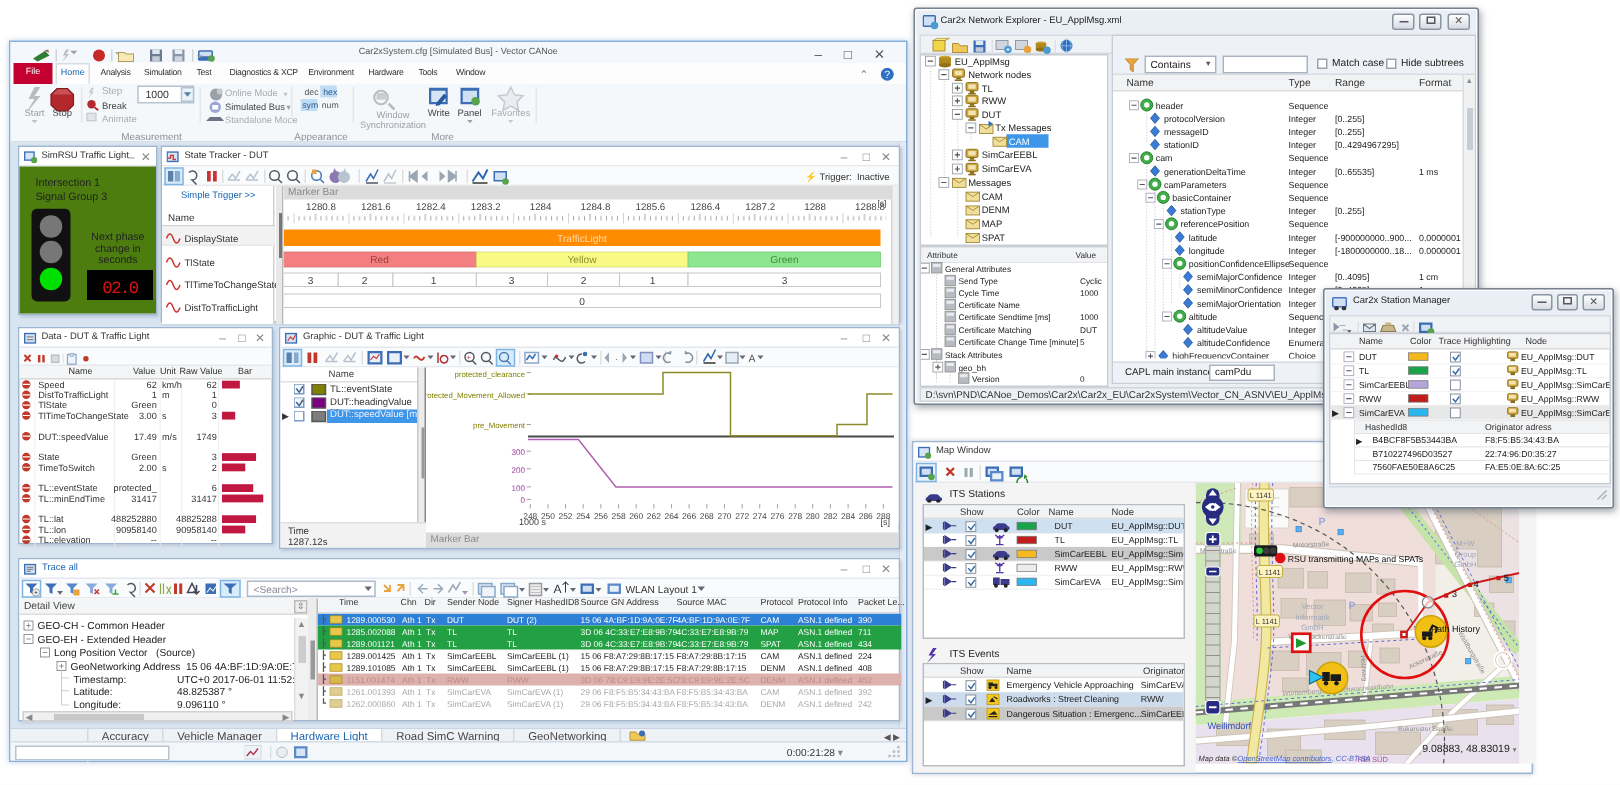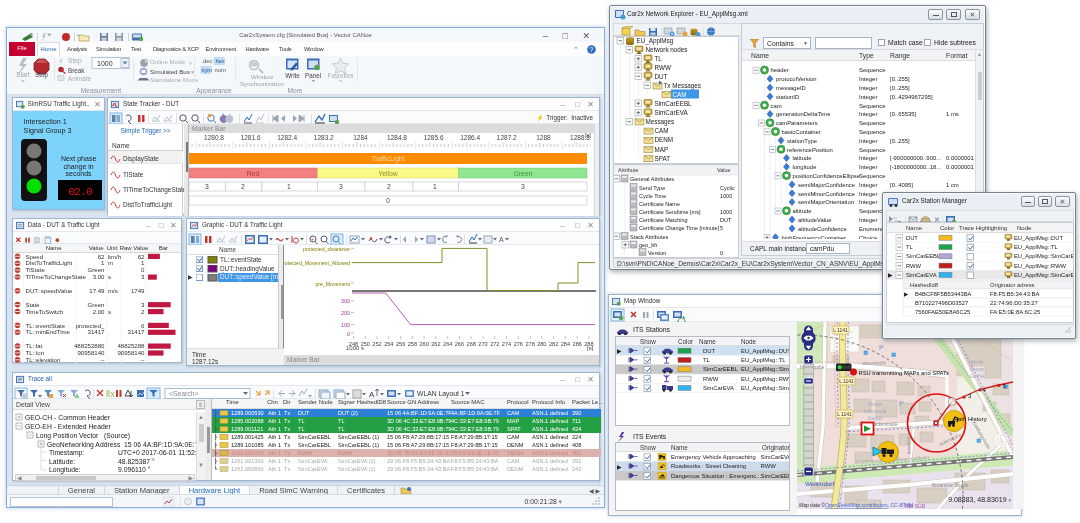--- a/index.html
+++ b/index.html
@@ -142,21 +142,21 @@
       <div class="cwt">
           <svg class="ic" viewBox="0 0 10 10">
             <rect x="0" y="1" width="8" height="7" fill="#3c6eb5"></rect>
             <rect x="1" y="2" width="6" height="5" fill="#d6e5f5"></rect>
             <circle cx="7.5" cy="7.5" r="2.3" fill="#59a34c"></circle>
           </svg>
           <span class="tx">SimRSU Traffic Light</span>
           <span class="cwbtn" style="right:14px">–</span>
           <span class="cwbtn" style="right:3px">✕</span>
         </div>
-      <div class="abs" style="left:0;top:13px;right:0;bottom:0;background:#7dd3fc;font-size:7.8px;color:#222">
+      <div class="abs" style="left:0;top:13px;right:0;bottom:0;background:#4d7c0f;font-size:7.8px;color:#222">
         <div style="padding:6px 0 0 11px;line-height:9px;font-size:7.2px">Intersection 1<br>Signal Group 3</div>
         <svg class="abs" style="left:7px;top:28px" width="82" height="64">
           <rect x="1" y="0" width="26" height="62" rx="4" fill="#111"></rect>
           <circle cx="14" cy="12" r="7.5" fill="#777"></circle>
           <circle cx="14" cy="29" r="7.5" fill="#777"></circle>
           <circle cx="14" cy="47" r="7.5" fill="#00e000"></circle>
           <rect x="38" y="41" width="44" height="20" fill="#000"></rect>
           <text x="60" y="56" font-size="11.5" fill="#e01010" text-anchor="middle" font-family="Liberation Mono" style="letter-spacing:-1px">02.0</text>
         </svg>
         <div class="abs" style="left:40px;top:44px;width:52px;text-align:center;font-size:7px;line-height:7.5px">Next phase change in seconds</div>
@@ -820,25 +820,25 @@
               <text x="295" y="62">DENM</text>
               <text x="320" y="62">ASN.1 defined</text>
               <text x="360" y="62">242</text>
           </g>
         </svg>
       </div>
     </div>
     <div id="mtabbar" class="abs">
       <div class="abs" style="left:13px;top:0;height:9px;display:flex;color:#444">
         <span style="padding:11px 9px;border-right:1px solid #d0d8e0">Setup</span>
-        <span style="padding:0 9px;border-right:1px solid #d0d8e0">General</span>
-        <span style="padding:0 9px;border-right:1px solid #d0d8e0">Station Manager</span>
+        <span style="padding:0 9px;border-right:1px solid #d0d8e0">Accuracy</span>
+        <span style="padding:0 9px;border-right:1px solid #d0d8e0">Vehicle Manager</span>
         <span style="padding:0 9px;border-right:1px solid #d0d8e0;color:#1b66b5;background:#fff">Hardware Light</span>
         <span style="padding:0 9px;border-right:1px solid #d0d8e0">Road SimC Warning</span>
-        <span style="padding:0 9px;border-right:1px solid #d0d8e0">Certificates</span>
+        <span style="padding:0 9px;border-right:1px solid #d0d8e0">GeoNetworking</span>
         <svg width="14" height="9" style="margin-left:4px">
             <path d="M2 2 h4 l1 1.5 h5 v4 h-10 z" fill="#f0c85a" stroke="#b09030" stroke-width=".6"></path>
             <circle cx="10" cy="3" r="2" fill="#3c6eb5"></circle>
           </svg>
       </div>
       <div class="abs" style="right:4px;top:1px;color:#555;font-size:6px">◀ ▶</div>
     </div>
     <div id="mstatus" class="abs">
       <div class="abs" style="left:3px;top:1.5px;width:103px;height:10px;background:#fff;border:1px solid #b8c4d0"></div>
       <svg class="abs" style="left:156px;top:1px" width="60" height="11">

